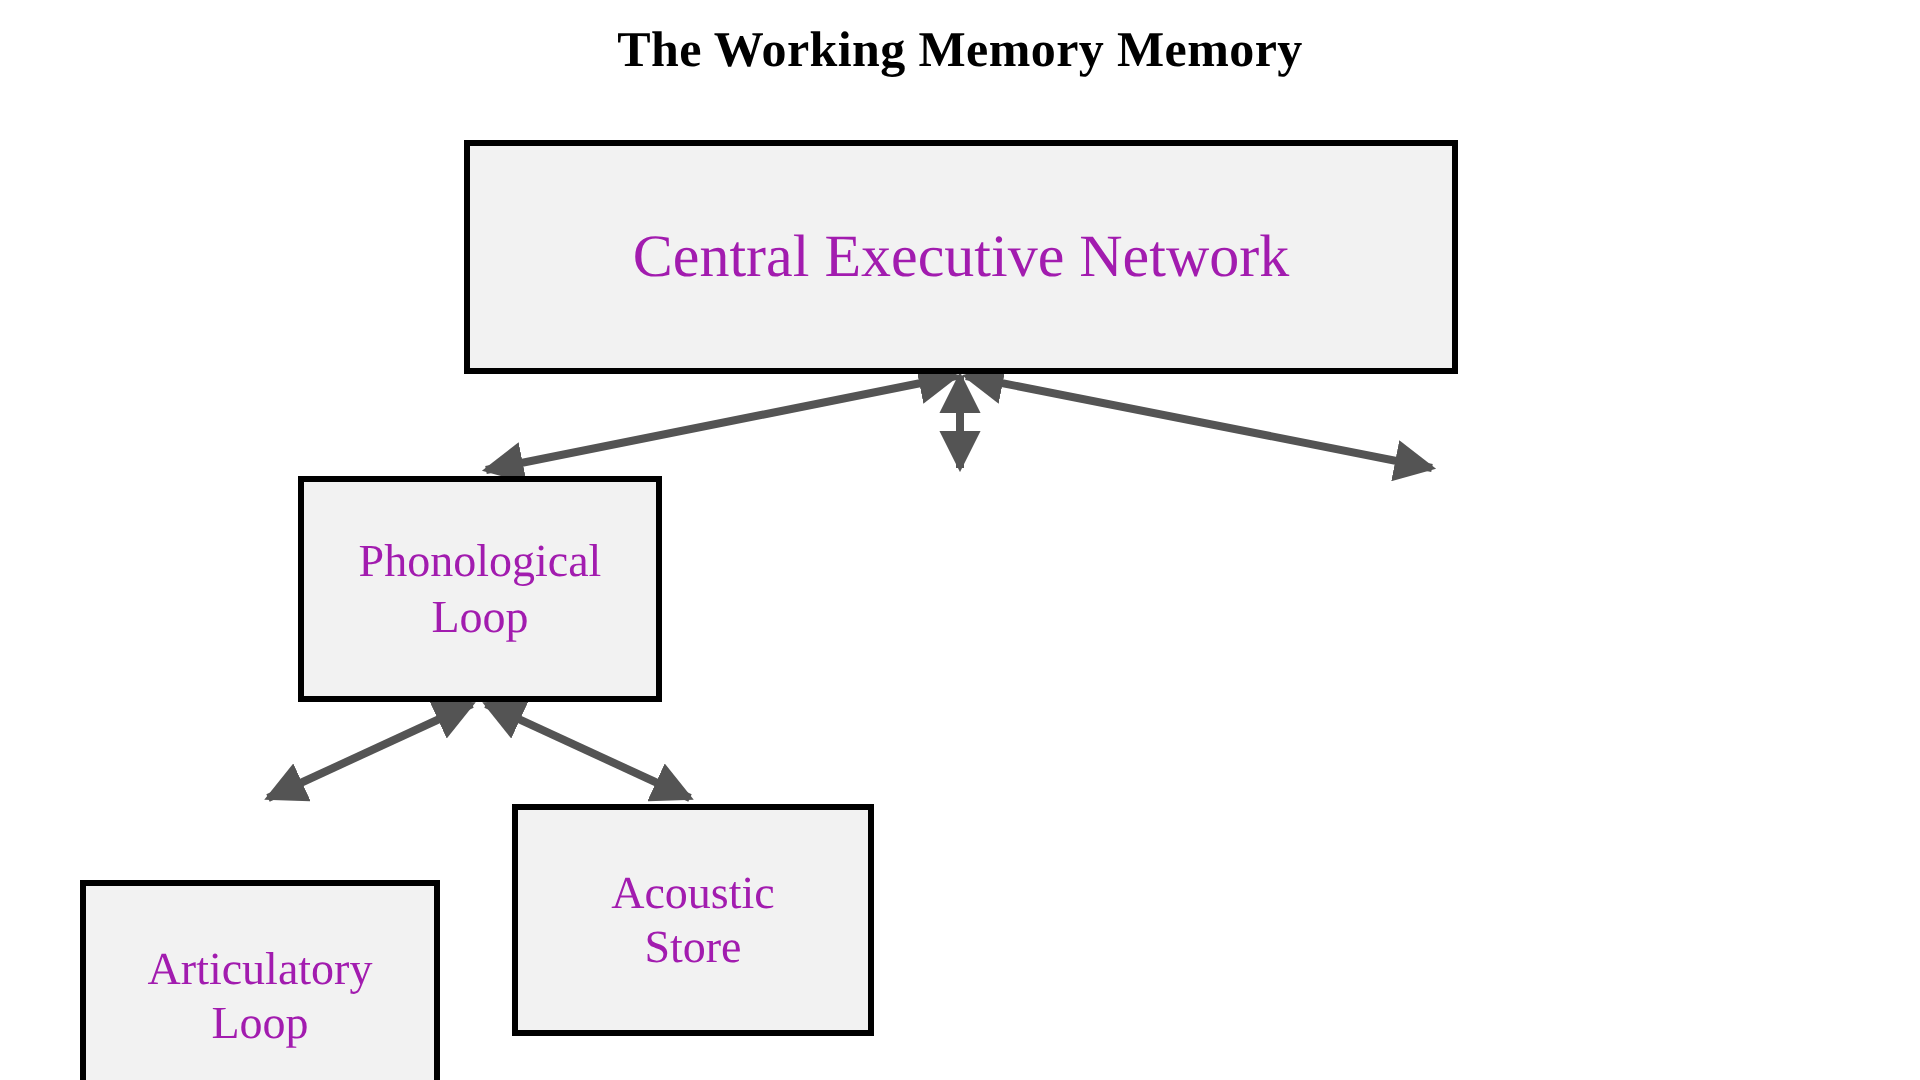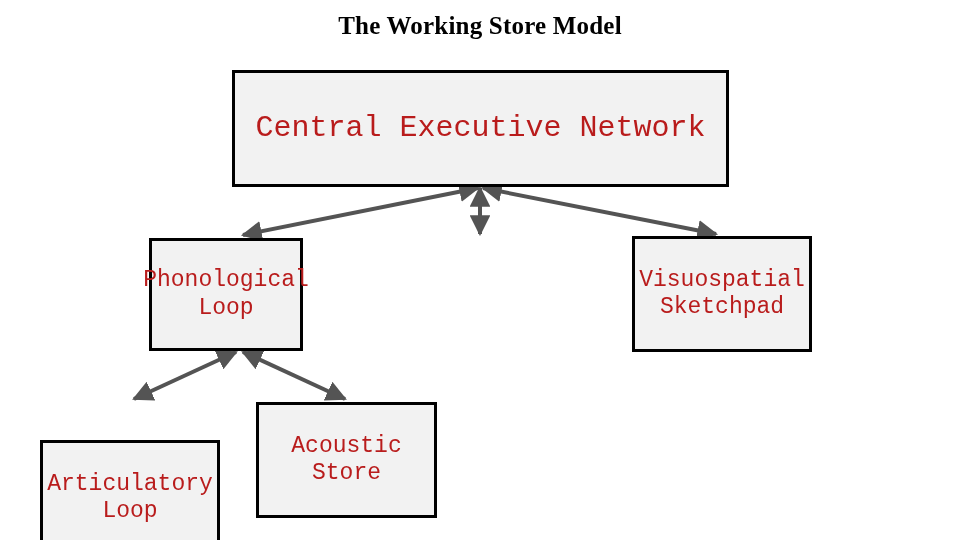--- a/index.html
+++ b/index.html
@@ -29,34 +29,34 @@
   }
   .node {
     position: absolute;
     box-sizing: border-box;
     background: #f2f2f2;
     border: 3px solid #000000;
     display: flex;
     align-items: center;
     justify-content: center;
     text-align: center;
-    color: #b91c1c;
-    font-family: Liberation Mono, monospace;
+    color: #a21caf;
+    font-family: Liberation Serif, serif;
     line-height: 1.18;
     z-index: 3;
   }
   .node-label {
     display: block;
     white-space: pre-line;
     padding: 0 6px;
   }
   #node-central-executive { left: 232px; top: 70px;  width: 497px; height: 117px; }
   #node-central-executive .node-label { font-size: 30px; }
 
-  #node-phonological-loop { left: 149px; top: 238px; width: 154px; height: 113px; }
+  #node-phonological-loop { left: 149px; top: 238px; width: 182px; height: 113px; }
   #node-episodic-buffer   { left: 390px; top: 236px; width: 180px; height: 117px; }
   #node-visuospatial      { left: 632px; top: 236px; width: 180px; height: 116px; }
   #node-articulatory-loop { left: 40px;  top: 402px; width: 180px; height: 116px; margin-top: 38px; }
   #node-acoustic-store    { left: 256px; top: 402px; width: 181px; height: 116px; }
 
   #node-phonological-loop .node-label,
   #node-episodic-buffer .node-label,
   #node-visuospatial .node-label,
   #node-articulatory-loop .node-label,
   #node-acoustic-store .node-label { font-size: 23px; }
@@ -67,21 +67,21 @@
     width: 960px;
     height: 540px;
     z-index: 1;
   }
 </style>
 </head>
 <body>
 
 <div id="canvas">
 
-  <div id="diagram-title">The Working Store Model</div>
+  <div id="diagram-title">The Working Memory Memory</div>
 
   <svg id="edges" viewBox="0 0 960 540" xmlns="http://www.w3.org/2000/svg">
     <defs>
       <marker id="arrow-end" viewBox="0 0 10 10" refX="9" refY="5" markerWidth="5.2" markerHeight="5.2" orient="auto-start-reverse">
         <path d="M 0 0 L 10 5 L 0 10 z" fill="#545454"></path>
       </marker>
       <marker id="arrow-start" viewBox="0 0 10 10" refX="9" refY="5" markerWidth="5.2" markerHeight="5.2" orient="auto-start-reverse">
         <path d="M 0 0 L 10 5 L 0 10 z" fill="#545454"></path>
       </marker>
     </defs>
@@ -97,24 +97,20 @@
   <div class="node" id="node-central-executive">
     <span class="node-label">Central Executive Network</span>
   </div>
 
   <div class="node" id="node-phonological-loop">
     <span class="node-label">Phonological
 Loop</span>
   </div>
 
 
-  <div class="node" id="node-visuospatial">
-    <span class="node-label">Visuospatial
-Sketchpad</span>
-  </div>
 
   <div class="node" id="node-articulatory-loop">
     <span class="node-label">Articulatory
 Loop</span>
   </div>
 
   <div class="node" id="node-acoustic-store">
     <span class="node-label">Acoustic
 Store</span>
   </div>

